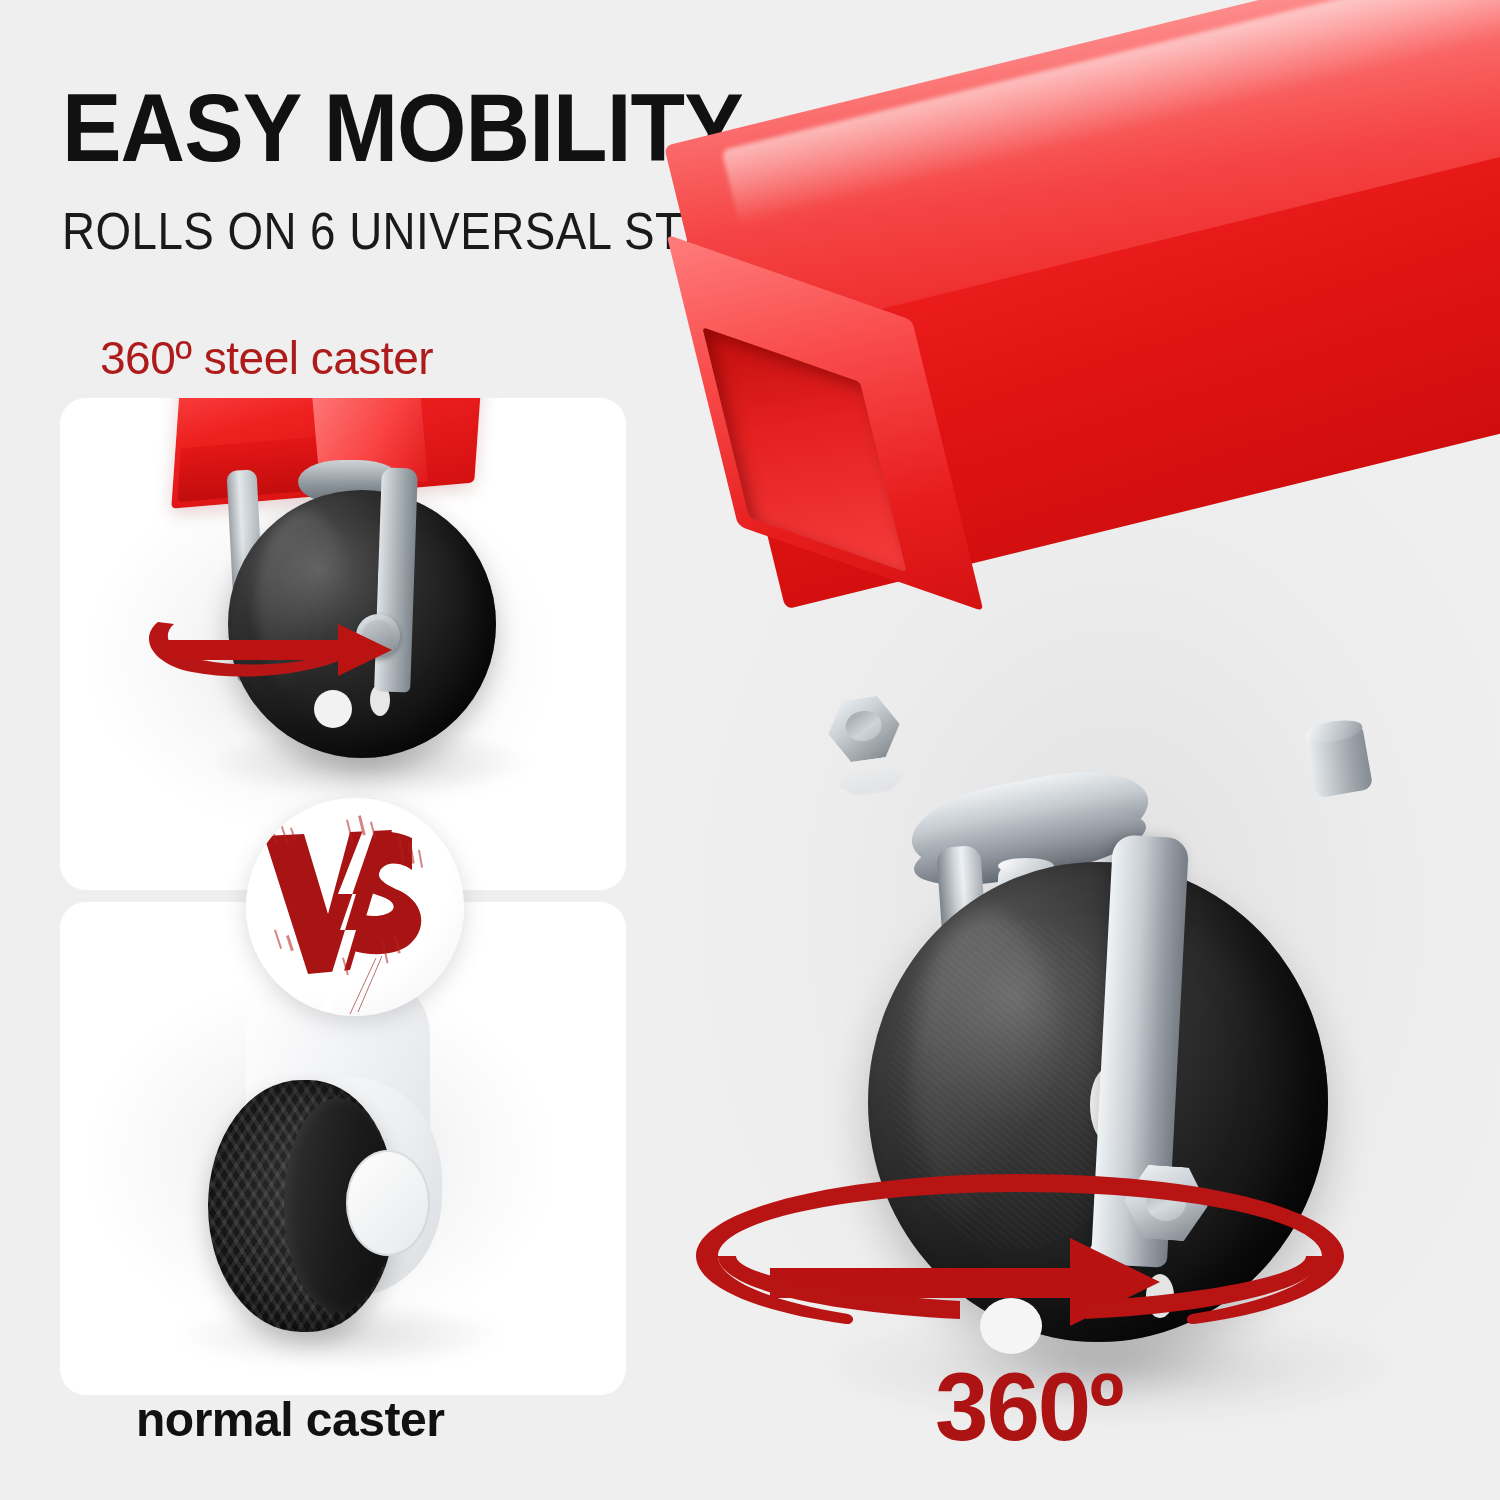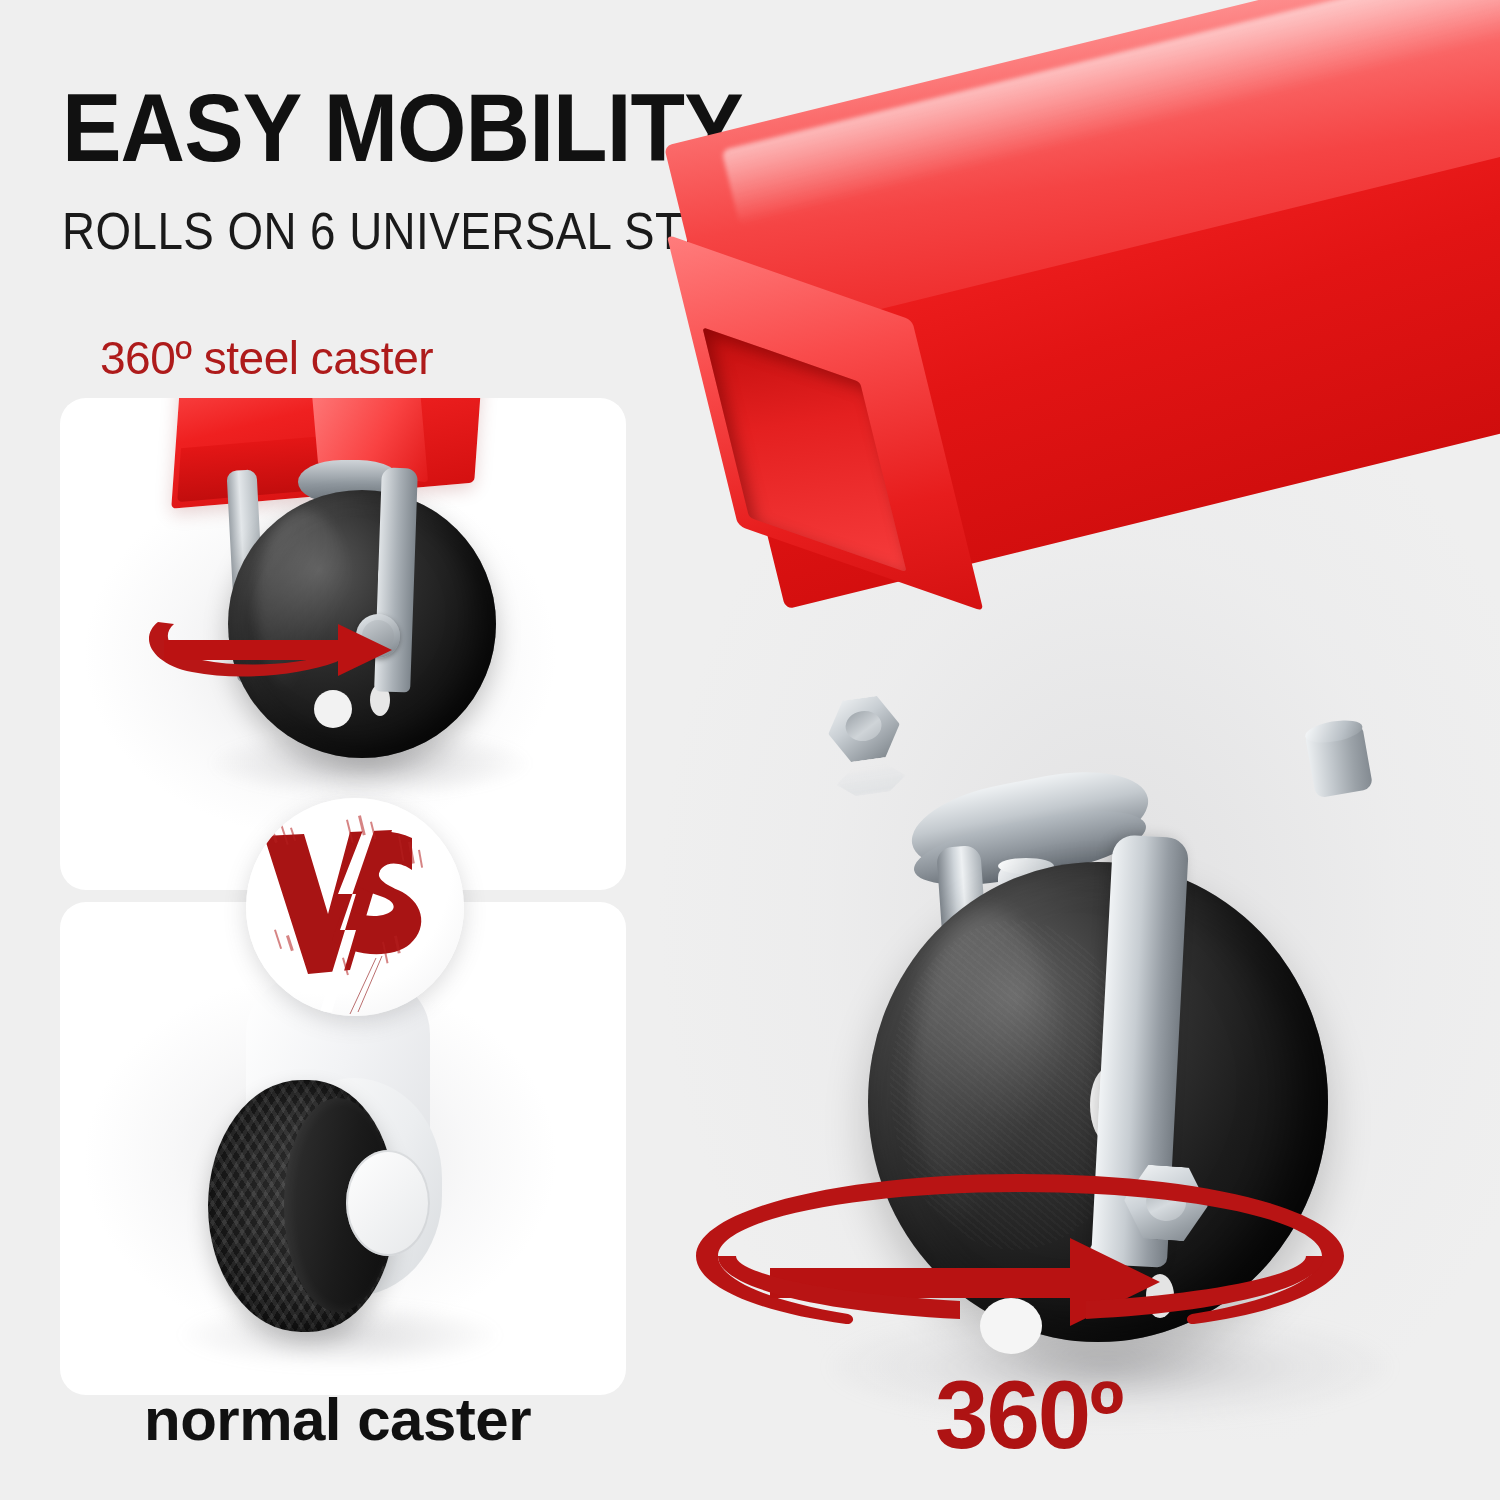--- a/index.html
+++ b/index.html
@@ -40,37 +40,36 @@
   
   .caster-label-top {
     position:absolute; left:100px; top:332px;
     font-size:46px; line-height:52px;
     font-weight:normal;
     color:#ae1b1b;
     letter-spacing:-0.5px;
     white-space:nowrap;
   }
   .caster-label-bottom {
-    position:absolute; left:144px; top:1392px;
-    font-size:60px; line-height:56px;
+    position:absolute; left:136px; top:1392px;
+    font-size:48px; line-height:56px;
     font-weight:bold;
     color:#111111;
     letter-spacing:-0.5px;
     white-space:nowrap;
   }
 
   
   .big360 {
     position:absolute; left:935px; top:1355px;
     font-size:96px; line-height:104px;
     font-weight:bold;
     color:#ae1313;
     letter-spacing:-2px;
     white-space:nowrap;
-    margin-top:8px;
   }
 
   
   .card {
     position:absolute;
     background:#ffffff;
     border-radius:26px;
     overflow:hidden;
   }
   #card-top    { left:60px; top:398px;  width:566px; height:492px; }

